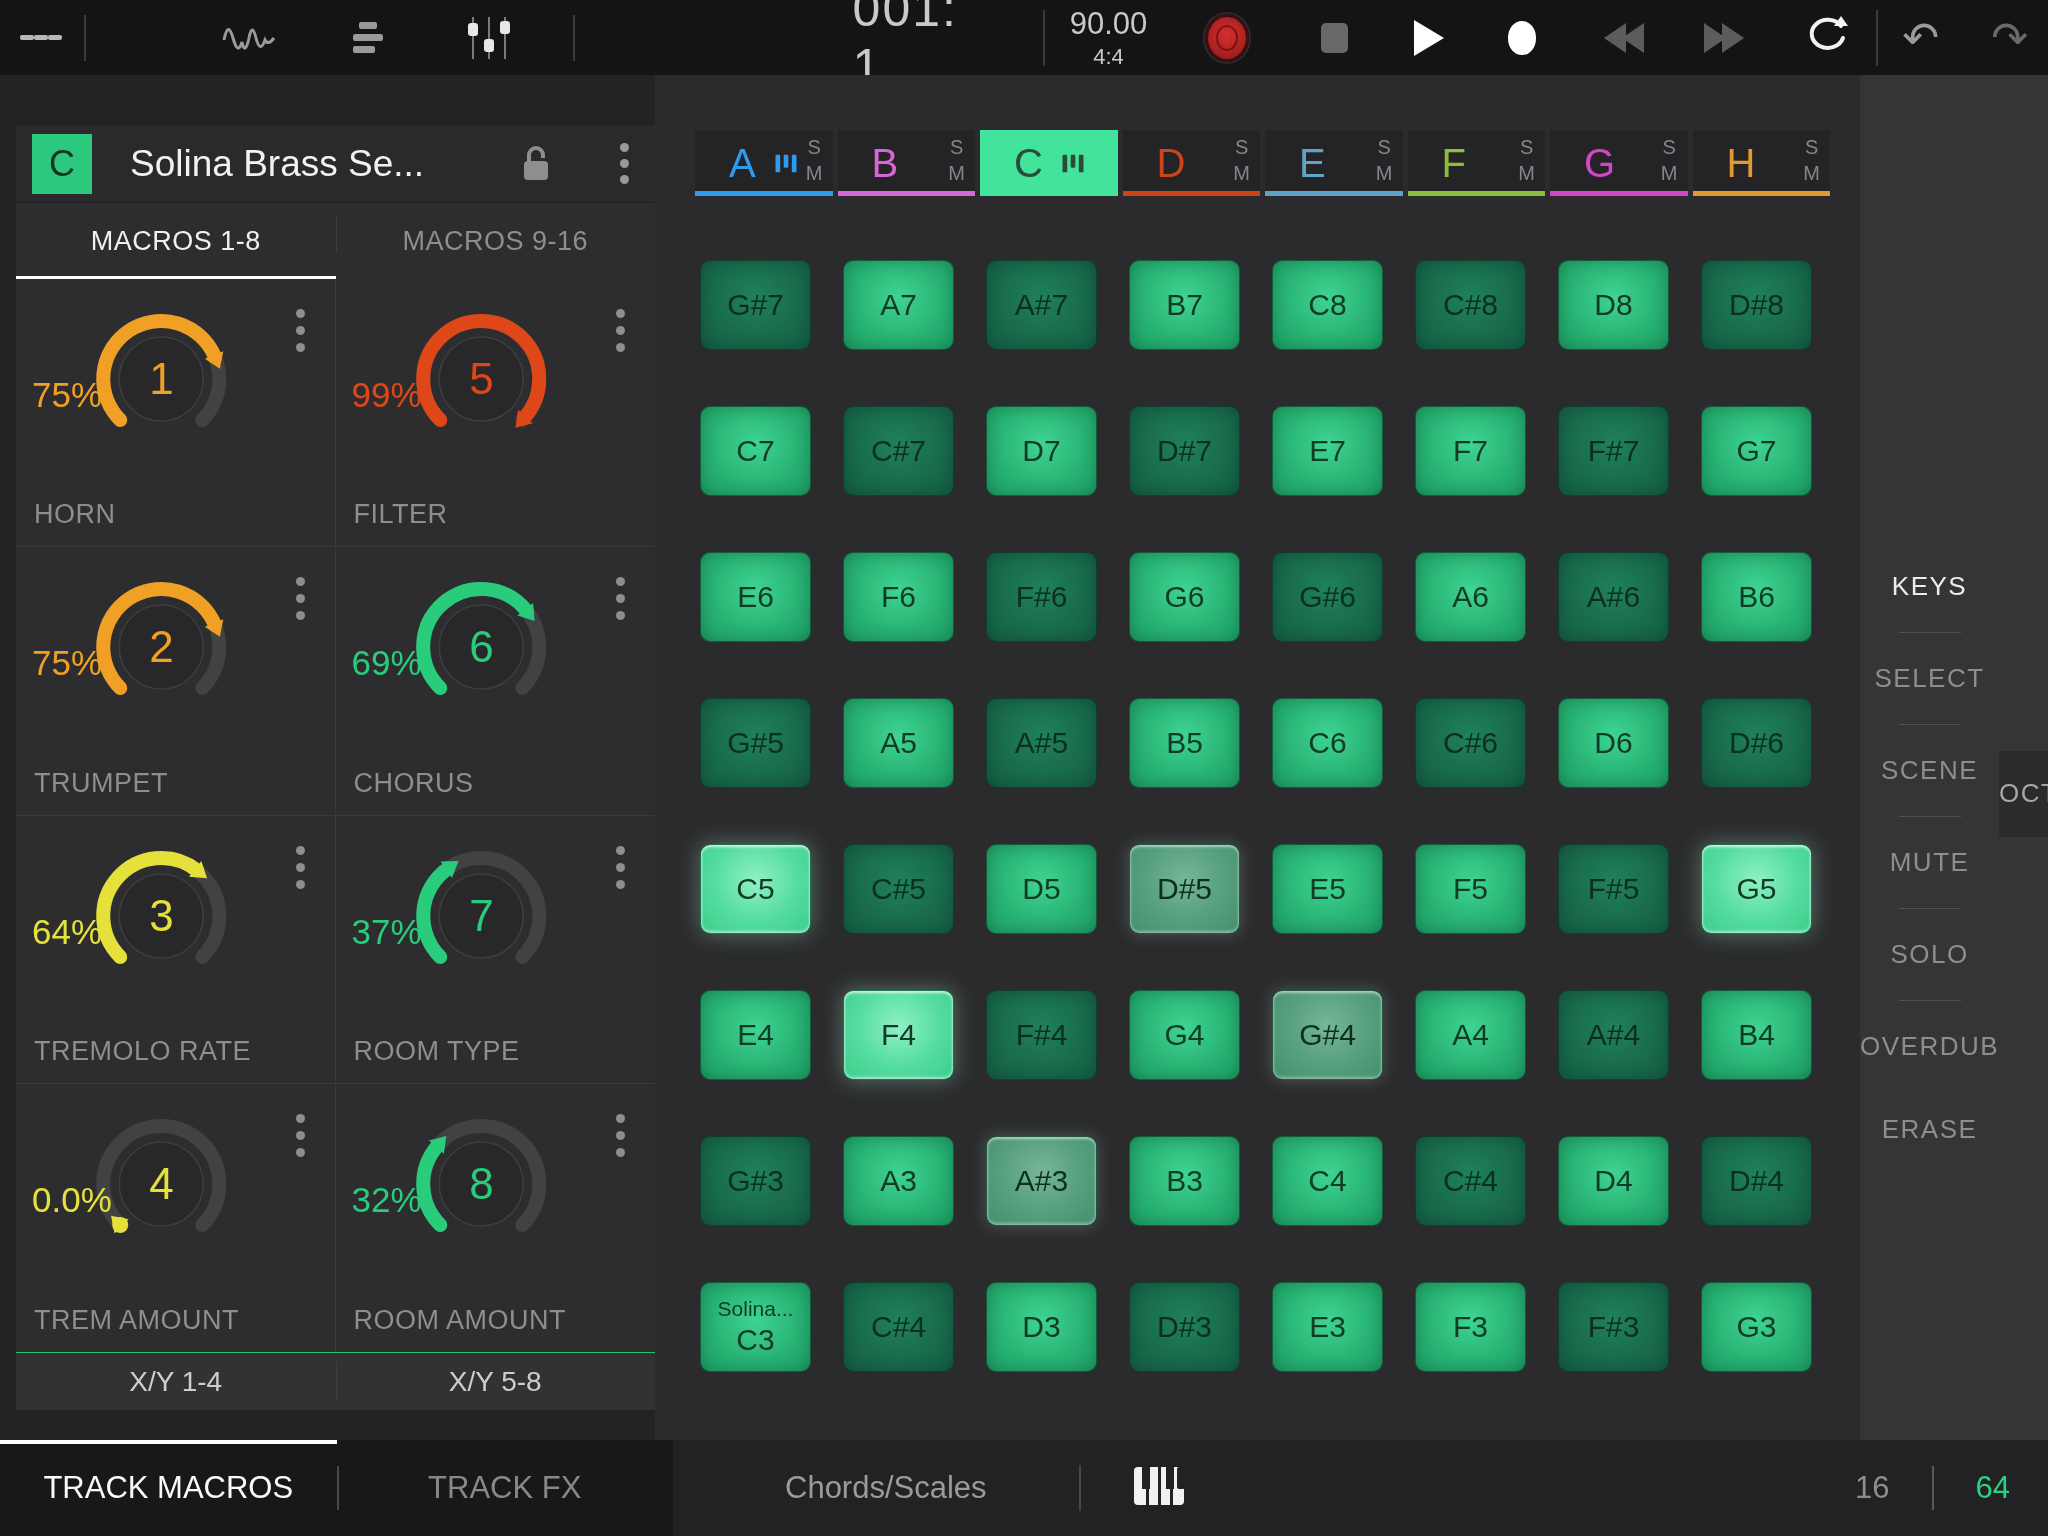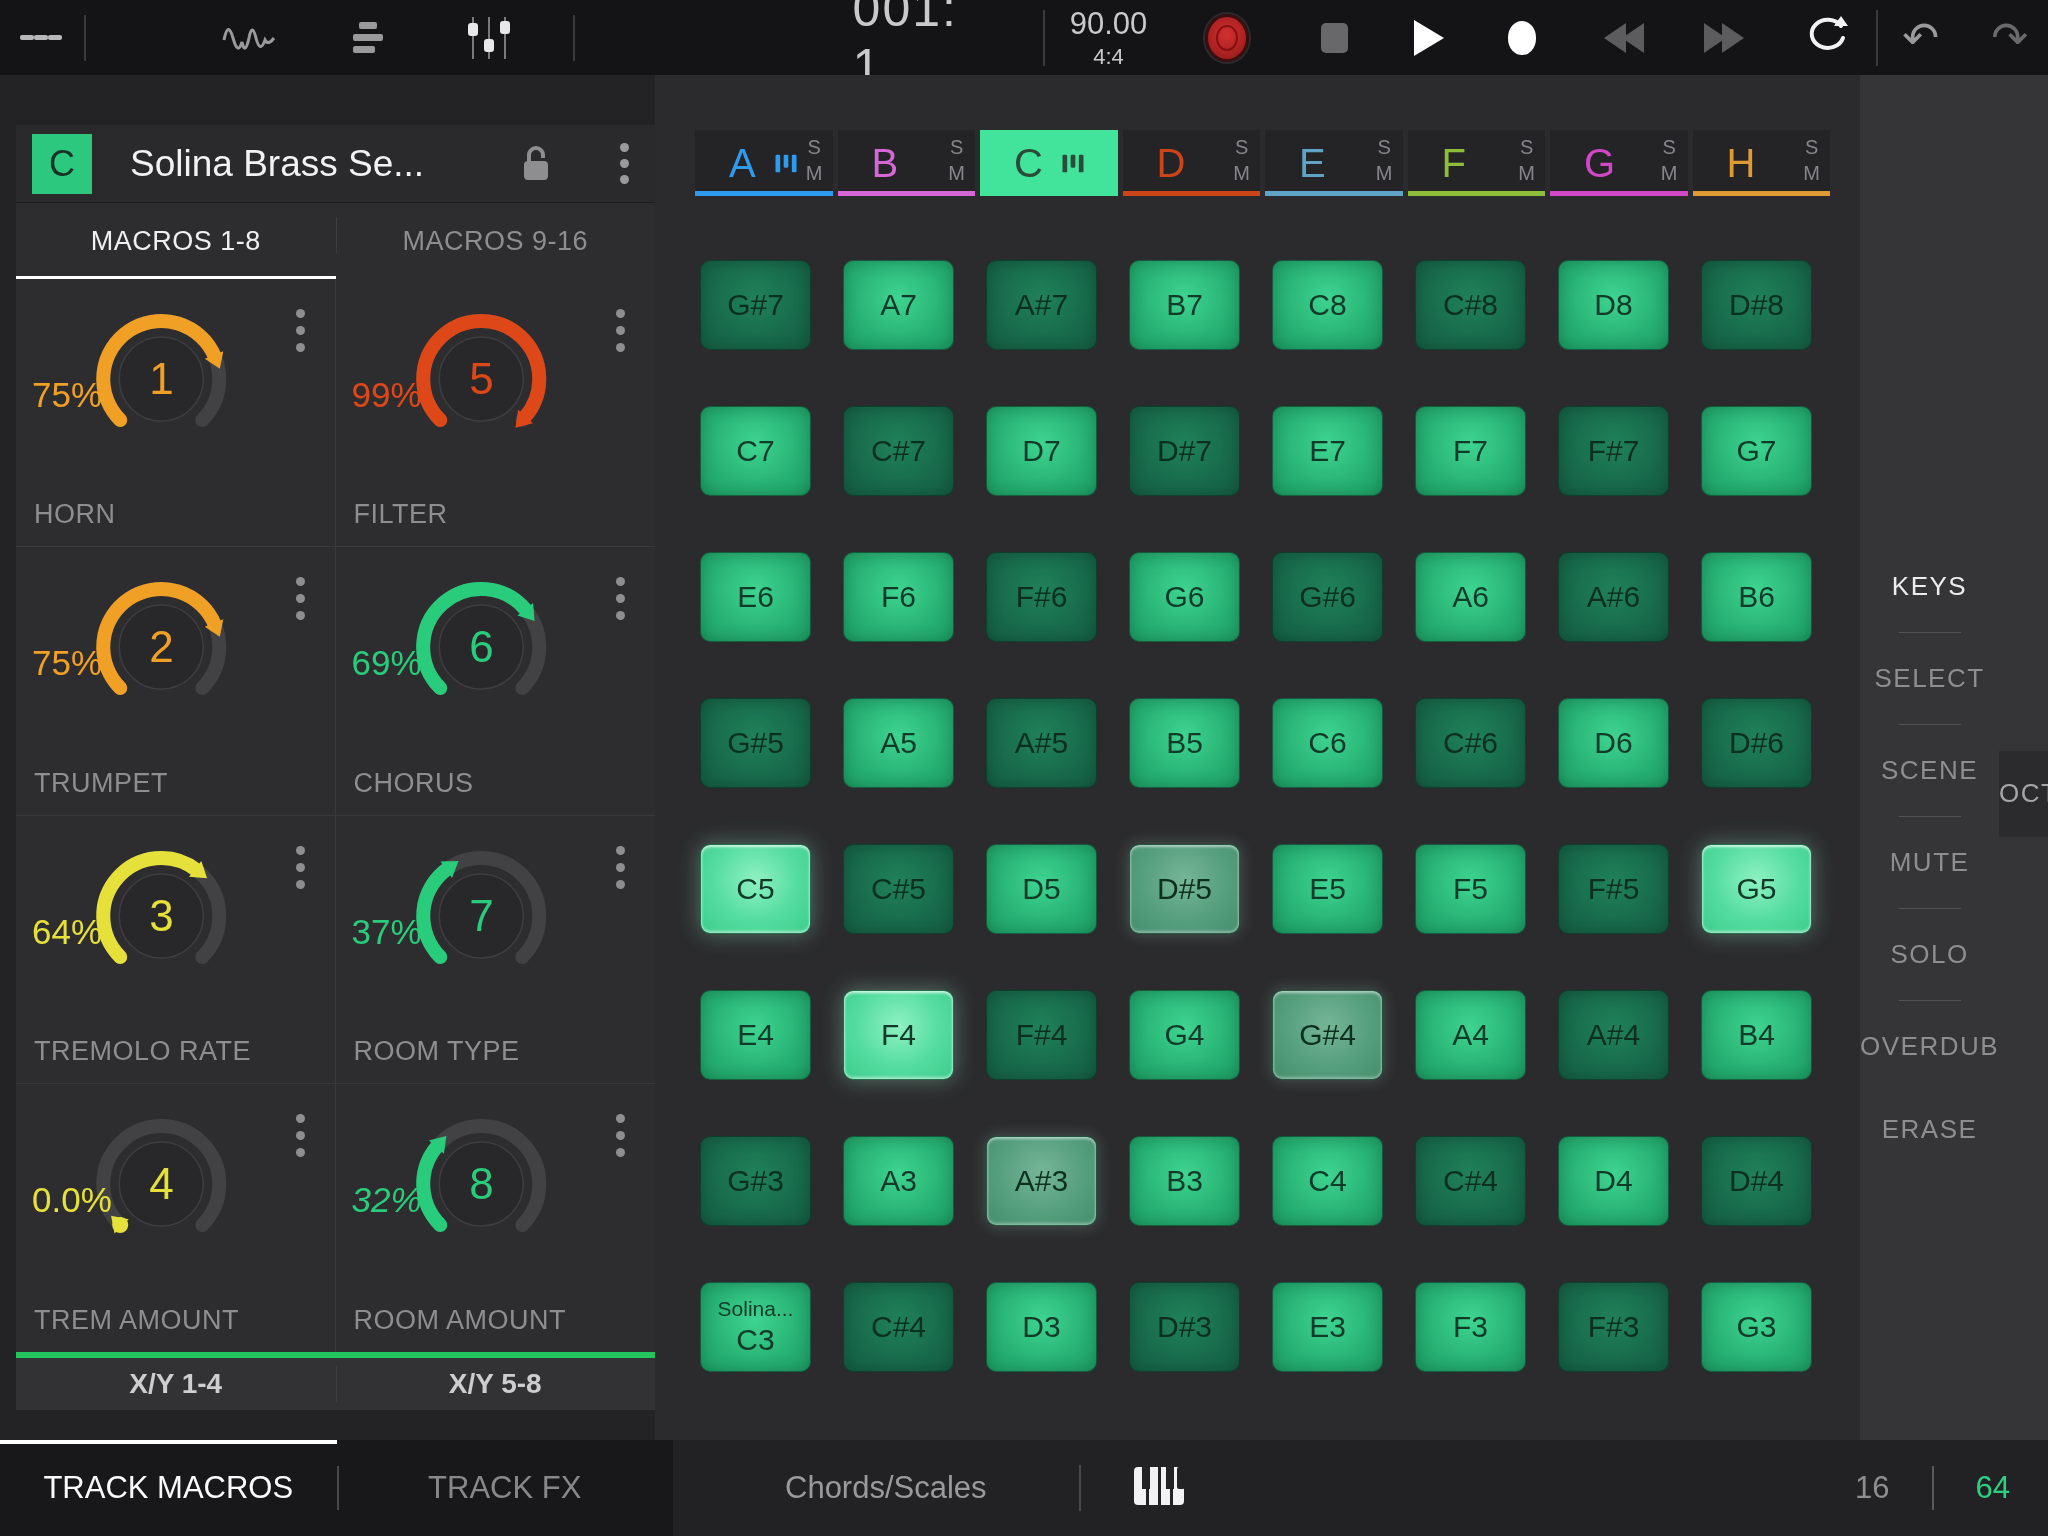--- a/index.html
+++ b/index.html
@@ -59,21 +59,21 @@
   .knob-grid { flex:1; display:grid; grid-template-columns:1fr 1fr; grid-template-rows:repeat(4,1fr); }
   .knob-cell { position:relative; border-bottom:1px solid #3a3a3c; }
   .knob-cell:nth-child(odd) { border-right:1px solid #3a3a3c; }
   .knob-cell:nth-child(7), .knob-cell:nth-child(8) { border-bottom:none; }
   .knob-wrap { position:absolute; left:50%; top:14px; transform:translateX(-58%); width:172px; height:172px; }
   .knob-num { position:absolute; left:0; right:0; top:50%; transform:translateY(-50%); text-align:center; font-size:44px; }
   .knob-value { position:absolute; left:16px; top:96px; font-size:35px; }
   .knob-label { position:absolute; left:18px; bottom:16px; font-size:27px; color:#8e8e90; letter-spacing:.5px; }
   .knob-dots { position:absolute; right:30px; top:22px; }
   .knob-dots span { display:block; width:9px; height:9px; border-radius:50%; background:#8e8e90; margin:8px 0; }
-  .xy-bar { height:58px; background:#323234; display:flex; border-top:6px solid #22c55e;font-weight:bold; }
+  .xy-bar { height:58px; background:#323234; display:flex; border-top:1px solid #22c55e; }
   .xy-btn { flex:1; display:flex; align-items:center; justify-content:center; color:#cdcdcf; font-size:28px; position:relative; cursor:pointer; }
   .xy-btn + .xy-btn::before { content:""; position:absolute; left:0; top:8px; bottom:8px; width:1px; background:#3e3e40; }
 
   
   .center { flex:1; background:#2b2b2d; position:relative; }
   .track-tabs { display:flex; gap:5px; margin:55px 30px 0 40px; height:66px; }
   .track-tab { flex:1; background:#242426; position:relative; display:flex; align-items:center; cursor:pointer; }
   .track-tab .underline { position:absolute; left:0; right:0; bottom:0; height:5px; }
   .tab-letter { font-size:40px; font-weight:400; margin-left:34px; }
   .tab-kbd { margin-left:16px; }
@@ -341,21 +341,21 @@
               <span></span>
             </div>
           </div>
           <div class="knob-cell">
             <div class="knob-wrap"><svg width="172" height="172" viewBox="0 0 172 172">
                 <circle cx="86" cy="86" r="42" fill="rgba(0,0,0,0.10)" stroke="rgba(255,255,255,0.09)" stroke-width="1.5"></circle>
                 <path d="M 44.99 127.01 A 58 58 0 1 1 127.01 127.01" fill="none" stroke="#424244" stroke-width="14" stroke-linecap="round"></path>
                 <path d="M 44.99 127.01 A 58 58 0 0 1 42.49 47.64" fill="none" stroke="#29cc7a" stroke-width="14" stroke-linecap="round"></path>
                 <polygon points="-2,-10 13,0 -2,10" fill="#29cc7a" transform="translate(42.49,47.64) rotate(311.4)"></polygon>
               </svg><span class="knob-num" style="color: rgb(41, 204, 122);">8</span></div>
-            <div class="knob-value" style="color: rgb(41, 204, 122); font-style: italic;">32%</div>
+            <div class="knob-value" style="color: rgb(41, 204, 122);">32%</div>
             <div class="knob-label">ROOM AMOUNT</div>
             <div class="knob-dots">
               <span></span>
               <span></span>
               <span></span>
             </div>
           </div>
         </div>
       <div class="xy-bar" id="xy-bar">
           <div class="xy-btn">X/Y 1-4</div>

